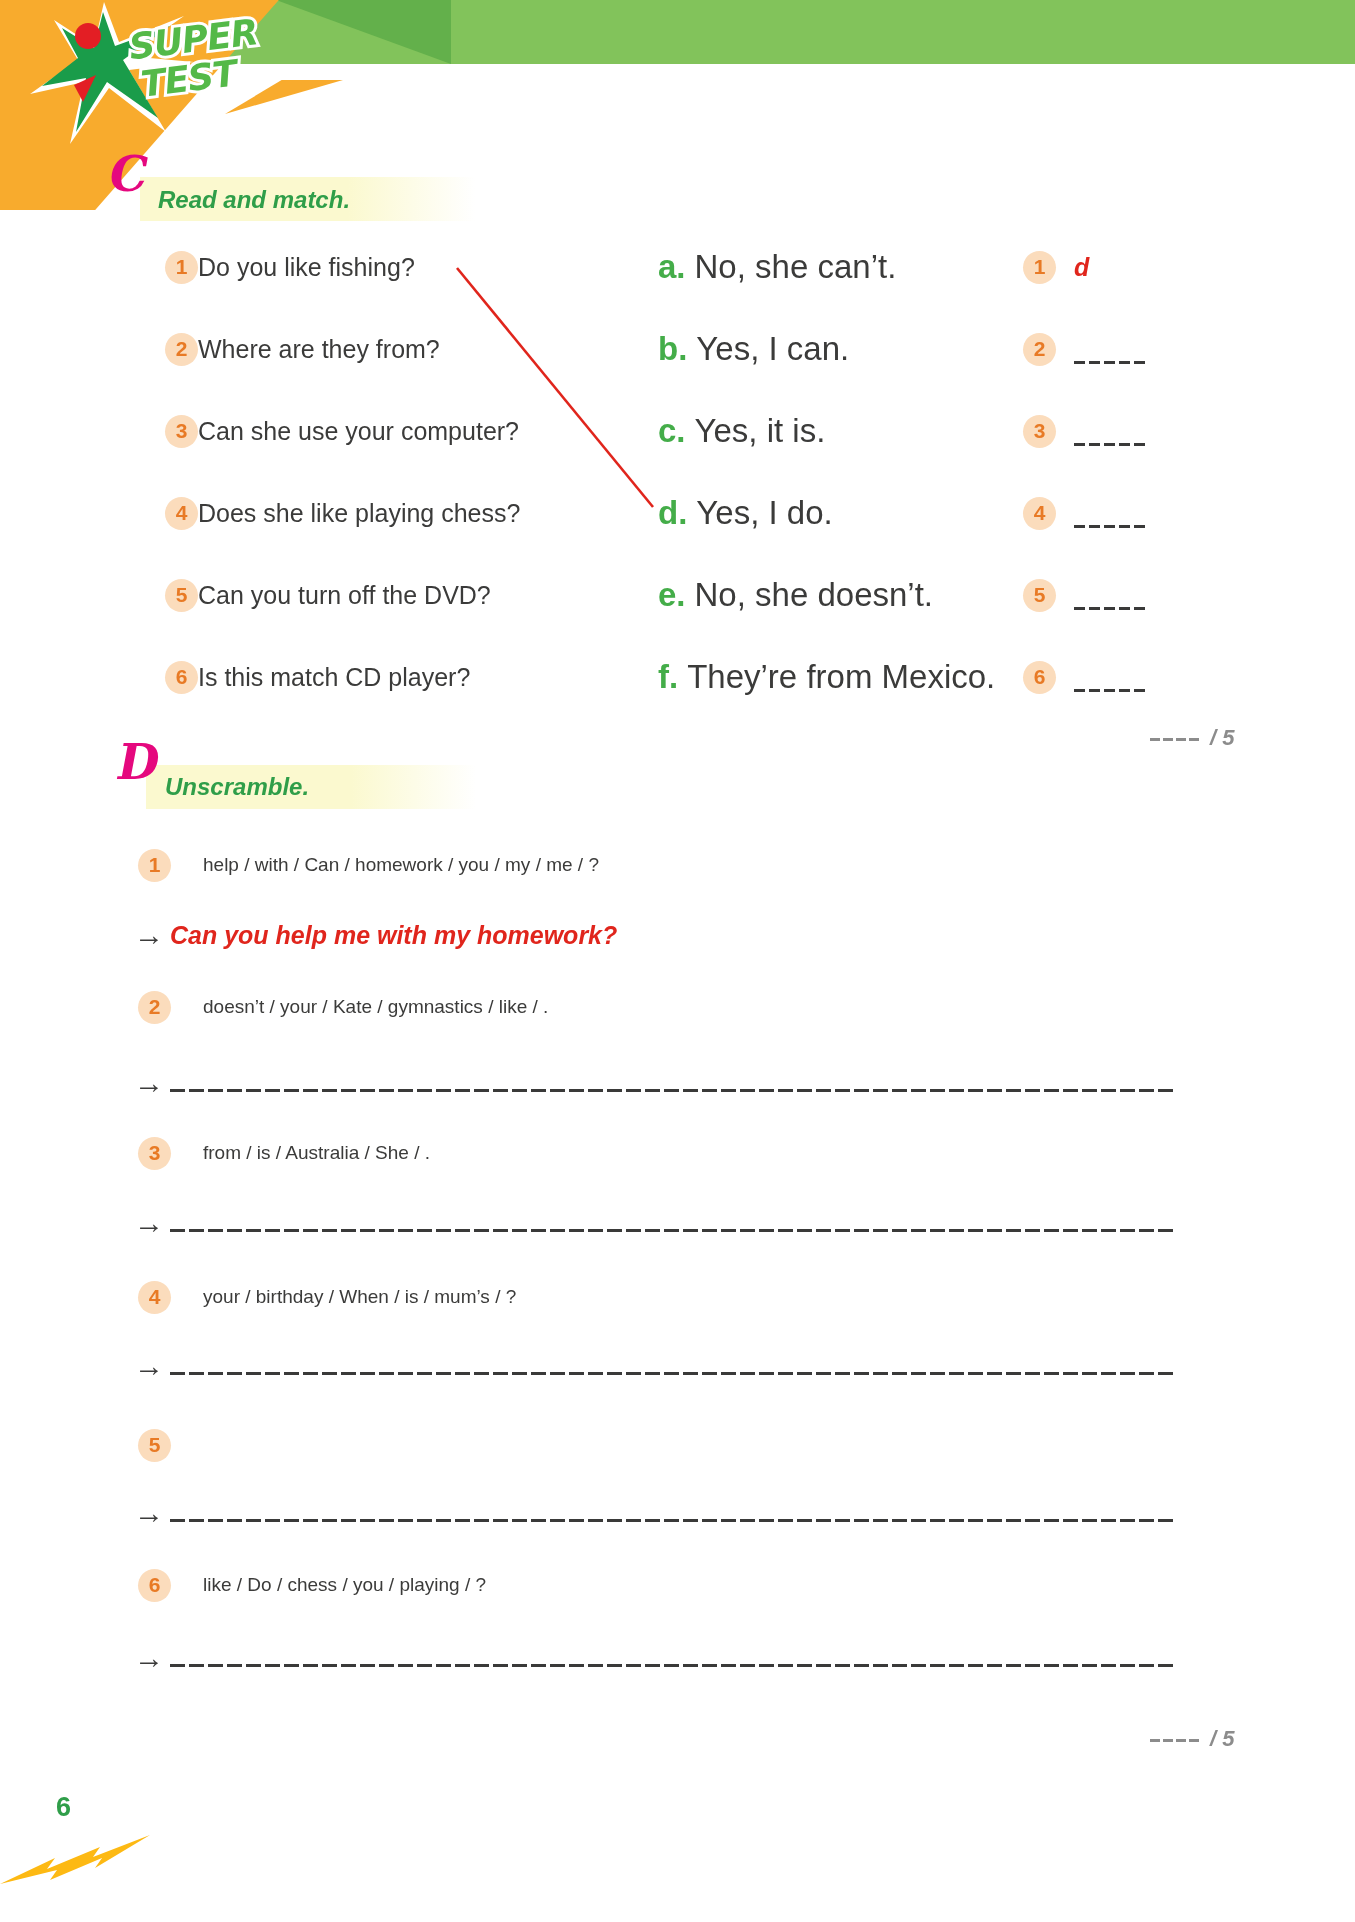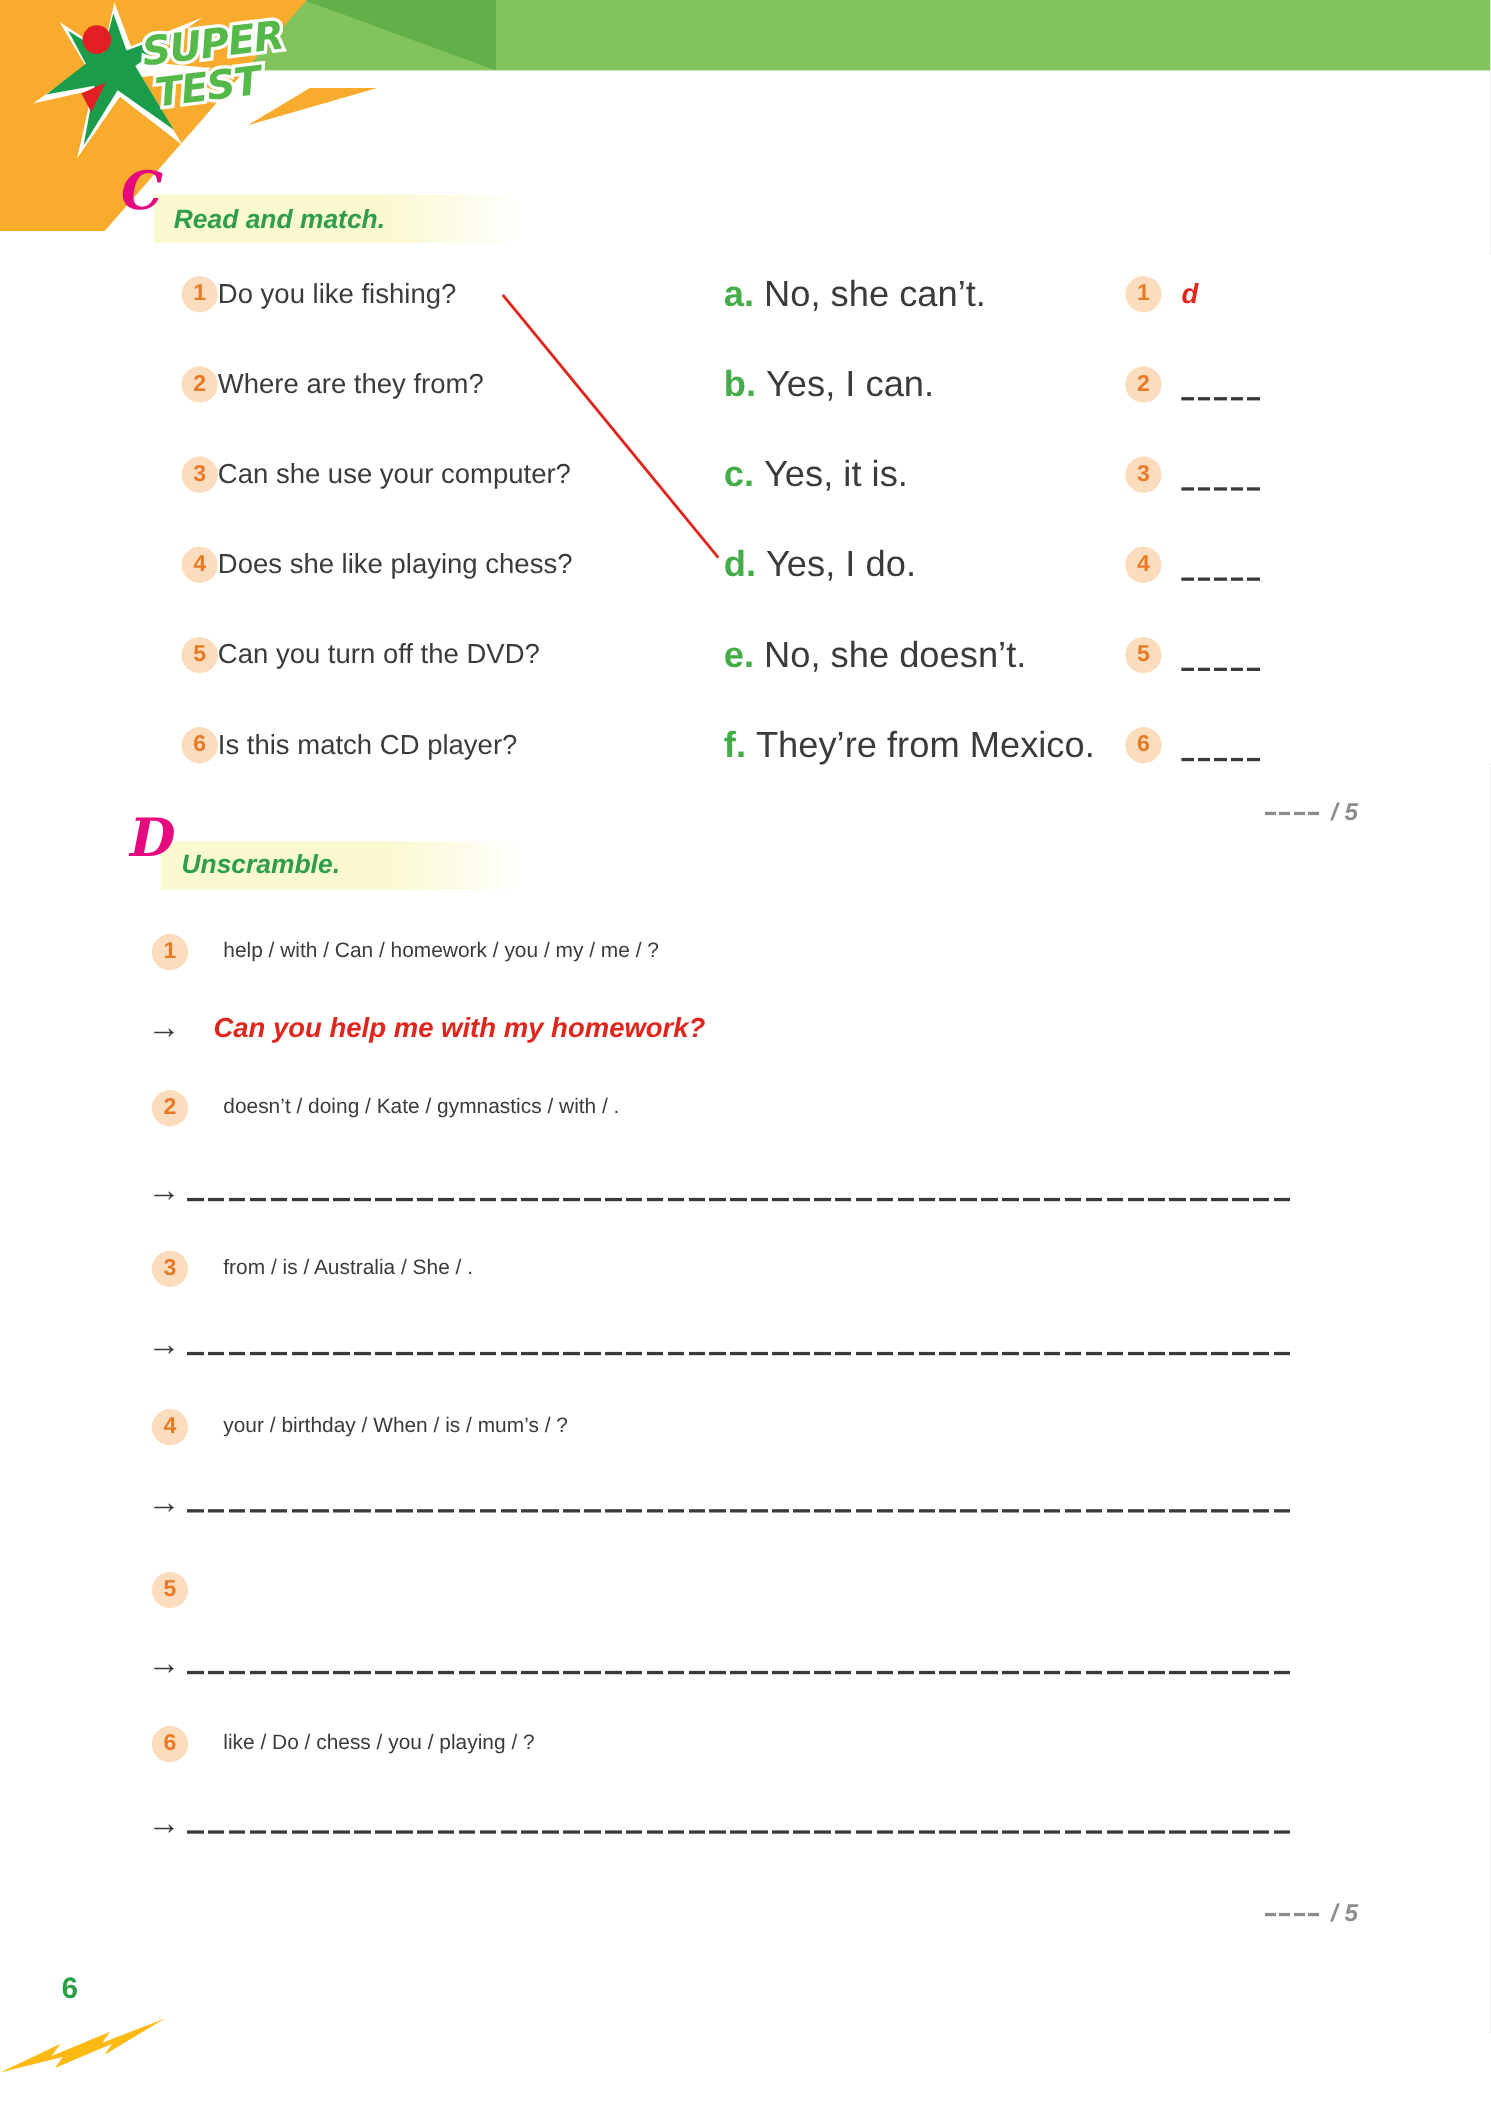--- a/index.html
+++ b/index.html
@@ -44,21 +44,21 @@
     font-style:italic;font-weight:700;font-size:22px;}
   .score-blank{width:50px;height:3px;margin-right:10px;transform:translateY(-4px);
     background:repeating-linear-gradient(90deg,#8c8c8c 0 10px,transparent 10px 13px);}
   
   .uns-item{position:absolute;left:138px;display:flex;align-items:center;height:34px;}
   .uns-text{margin-left:32px;font-size:19px;}
   .uns-answer{position:absolute;left:134px;width:1042px;height:40px;display:flex;align-items:flex-end;}
   .arrow{font-size:30px;line-height:26px;color:#3b3b3a;flex:0 0 auto;}
   .line-blank{flex:1;height:3px;margin:0 0 4px 6px;
     background:repeating-linear-gradient(90deg,#3a3a39 0 15px,transparent 15px 19px);}
-  .red-answer{margin-left:30px;font-size:25px;font-weight:700;font-style:italic;color:#e0251c;
+  .red-answer{margin-left:6px;font-size:25px;font-weight:700;font-style:italic;color:#e0251c;
     align-self:center;}
   .uns-answer.first{align-items:center;}
   
   .page-number{position:absolute;left:56px;top:1792px;font-size:27px;font-weight:700;color:#2f9e49;}
   .lightning{position:absolute;left:0;top:1832px;width:150px;height:55px;}
 </style>
 </head>
 <body>
 
 <div class="page">
@@ -174,21 +174,21 @@
     <span class="circle">1</span>
     <span class="uns-text">help / with / Can / homework / you / my / me / ?</span>
   </div>
   <div class="uns-answer first" style="top:915px;">
     <span class="arrow">→</span>
     <span class="red-answer">Can you help me with my homework?</span>
   </div>
 
   <div class="uns-item" style="top:990px;">
     <span class="circle">2</span>
-    <span class="uns-text">doesn’t / doing / Kate / gymnastics / with / .</span>
+    <span class="uns-text">doesn’t / your / Kate / gymnastics / like / .</span>
   </div>
   <div class="uns-answer" style="top:1056px;">
     <span class="arrow">→</span>
     <div class="line-blank"></div>
   </div>
 
   <div class="uns-item" style="top:1136px;">
     <span class="circle">3</span>
     <span class="uns-text">from / is / Australia / She / .</span>
   </div>

